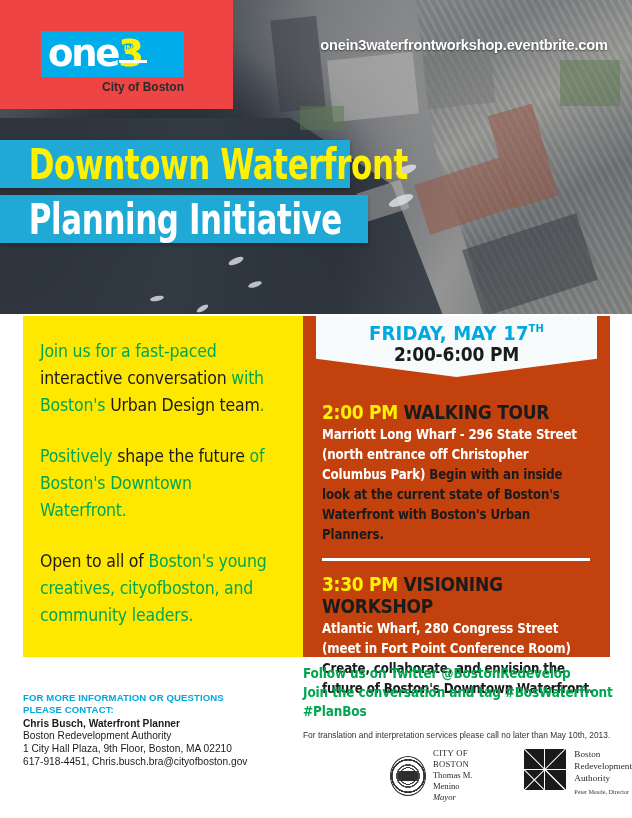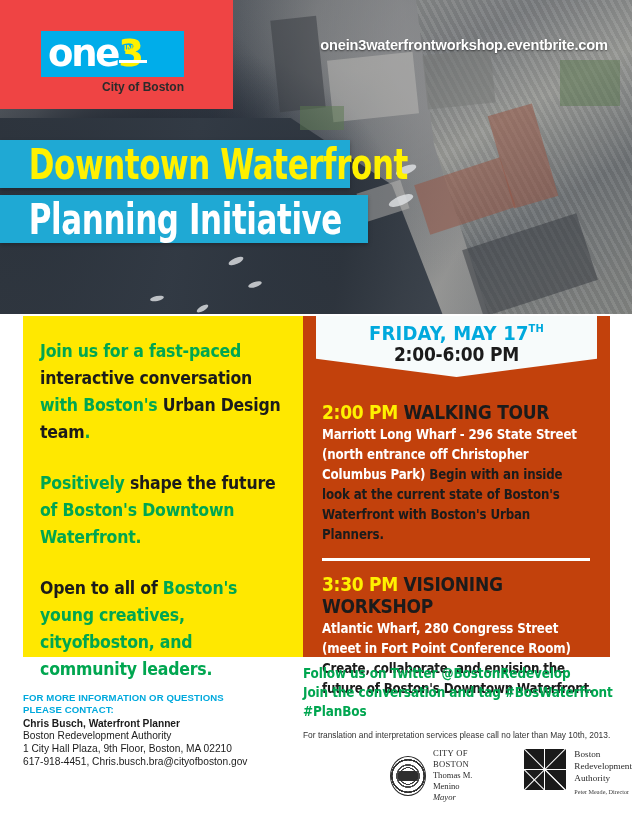--- a/index.html
+++ b/index.html
@@ -94,21 +94,21 @@
   .bar3{left:0;top:250px;width:228px;height:48px;}
   .bar3 span{font-size:43px;color:#fff100;padding-left:36px;}
 
   
   .yellow-panel{
     position:absolute;left:23px;top:316px;width:280px;height:341px;background:#ffe800;z-index:4;
   }
   .yp-inner{padding:22px 20px 0 17px;}
   .yp-p{
     font-family:"DejaVu Sans Condensed","Liberation Sans",sans-serif;
-    font-weight:bold;font-size:17.5px;line-height:27px;color:#1b1b1b;
+    font-weight:normal;font-size:17.5px;line-height:27px;color:#1b1b1b;
     margin:0 0 24px 0;letter-spacing:-.2px;
   }
   .yp-p span{transform:none;}
 
   
   .cyan-panel{
     position:absolute;left:303px;top:316px;width:307px;height:341px;background:#c2410c;z-index:4;
   }
   .date-banner{
     position:absolute;left:316px;top:316px;width:281px;height:61px;background:#f7fbfb;z-index:5;

